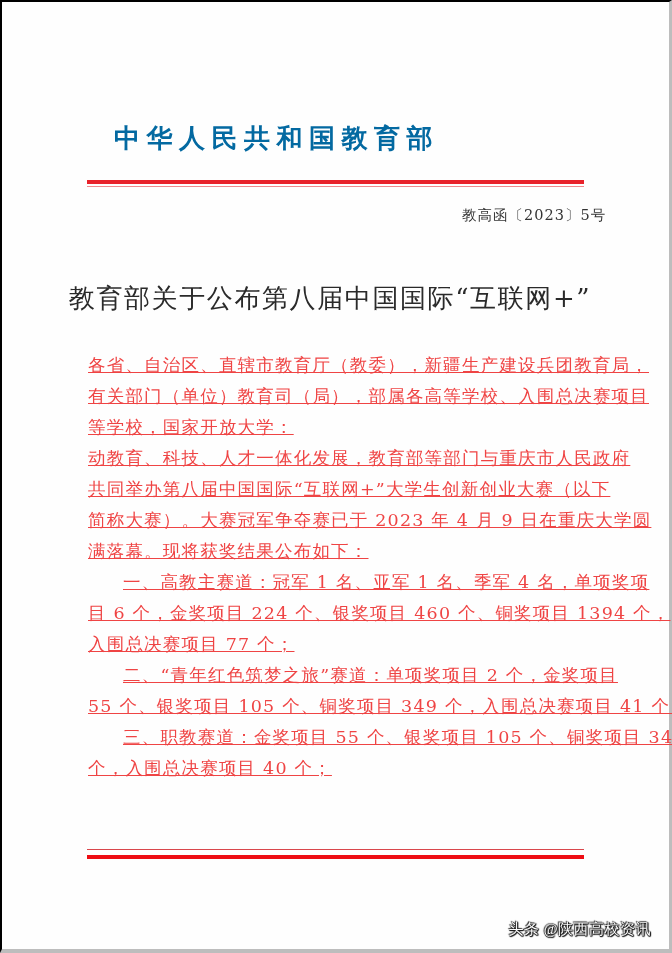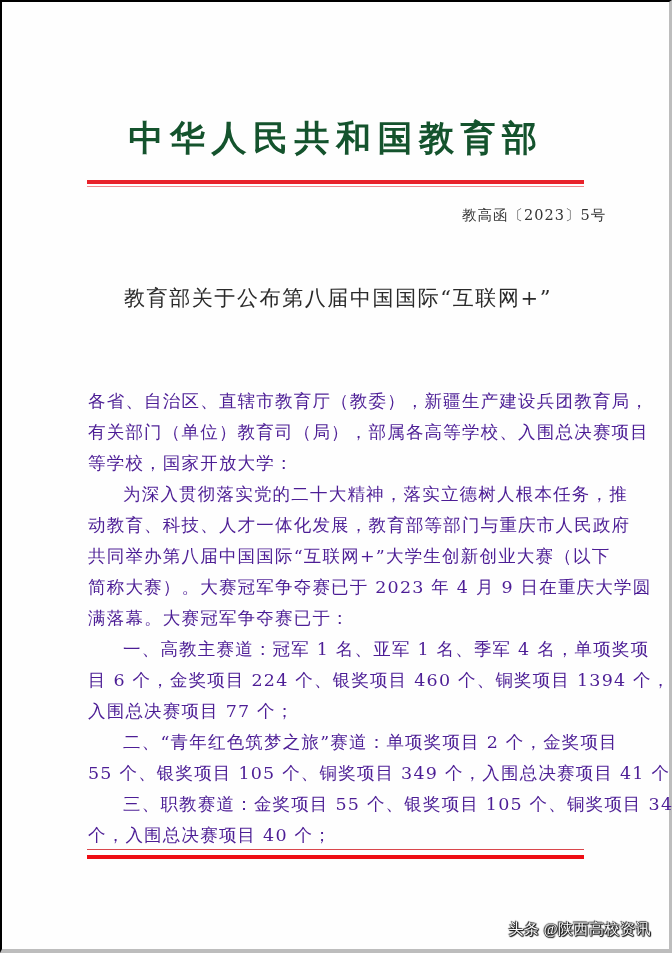--- a/index.html
+++ b/index.html
@@ -11,42 +11,42 @@
   }
   .frame {
     position: absolute; left: 0; top: 0; width: 672px; height: 953px;
     box-sizing: border-box;
     border-left: 2px solid #000; border-top: 2px solid #000;
     border-right: 3px solid #bdbdbd; border-bottom: 4px solid #bdbdbd;
     background: #fefefe;
   }
   .org-title {
     position: absolute; left: 112px; top: 108px; width: 444px;
-    text-align: center; color: #14532d;
+    color: #0369a1;
     font-family: "DejaVu Serif", serif; font-weight: bold;
-    font-size: 35px; letter-spacing: 6.5px; line-height: 56px; white-space: nowrap;
+    font-size: 26px; letter-spacing: 6.5px; line-height: 56px; white-space: nowrap;
   }
   .rule { position: absolute; left: 85px; width: 497px; }
   .top-rule-thick { top: 178px; height: 4px; background: #e8222a; }
   .top-rule-thin  { top: 184px; height: 1px; background: #f08a8d; }
   .bot-rule-thin  { top: 847px; height: 1px; background: #d9474c; }
   .bot-rule-thick { top: 853px; height: 4px; background: #ee0d14; }
   .doc-number {
     position: absolute; left: 460px; top: 204px; font-size: 14.5px;
     letter-spacing: 1px; color: #333; white-space: nowrap;
   }
   .doc-heading {
-    position: absolute; left: 60px; top: 280px; width: 552px;
-    text-align: center; font-size: 21px; line-height: 32px;
+    position: absolute; left: 52px; top: 280px; width: 552px;
+    text-align: center; font-size: 26px; line-height: 32px;
     letter-spacing: 1.6px; color: #2a2a2a;
   }
   .doc-heading div { white-space: nowrap; }
   .body-text {
-    position: absolute; left: 86px; top: 384px; width: 510px;
-    font-size: 17.5px; line-height: 31px; letter-spacing: 1.2px; color: #4c1d95;
+    position: absolute; left: 86px; top: 348px; width: 510px;
+    font-size: 17.5px; line-height: 31px; letter-spacing: 1.2px; color: #ef4444; text-decoration: underline;
   }
   .para { margin: 0; text-align: justify; }
   .line { white-space: nowrap; display: block; }
   .indent { padding-left: 35px; }
   .watermark {
     position: absolute; right: 18px; top: 918px;
     font-family: Liberation Serif, serif; font-size: 15px;
     color: #ffffff; letter-spacing: 0.5px;
     text-shadow: 0 0 1px #000, 1px 1px 1px #222, -1px -1px 1px #333, 1px 0 1px #000, 0 1px 1px #000;
     white-space: nowrap;
@@ -68,25 +68,24 @@
     <div>教育部关于公布第八届中国国际“互联网+”</div>
   </div>
 
   <div class="body-text">
     <p class="para">
       <span class="line">各省、自治区、直辖市教育厅（教委），新疆生产建设兵团教育局，</span>
       <span class="line">有关部门（单位）教育司（局），部属各高等学校、入围总决赛项目</span>
       <span class="line">等学校，国家开放大学：</span>
     </p>
     <p class="para">
-      <span class="line indent">为深入贯彻落实党的二十大精神，落实立德树人根本任务，推</span>
       <span class="line">动教育、科技、人才一体化发展，教育部等部门与重庆市人民政府</span>
       <span class="line">共同举办第八届中国国际“互联网+”大学生创新创业大赛（以下</span>
       <span class="line">简称大赛）。大赛冠军争夺赛已于 2023 年 4 月 9 日在重庆大学圆</span>
-      <span class="line">满落幕。大赛冠军争夺赛已于：</span>
+      <span class="line">满落幕。现将获奖结果公布如下：</span>
     </p>
     <p class="para">
       <span class="line indent">一、高教主赛道：冠军 1 名、亚军 1 名、季军 4 名，单项奖项</span>
       <span class="line">目 6 个，金奖项目 224 个、银奖项目 460 个、铜奖项目 1394 个，</span>
       <span class="line">入围总决赛项目 77 个；</span>
     </p>
     <p class="para">
       <span class="line indent">二、“青年红色筑梦之旅”赛道：单项奖项目 2 个，金奖项目</span>
       <span class="line">55 个、银奖项目 105 个、铜奖项目 349 个，入围总决赛项目 41 个；</span>
     </p>

